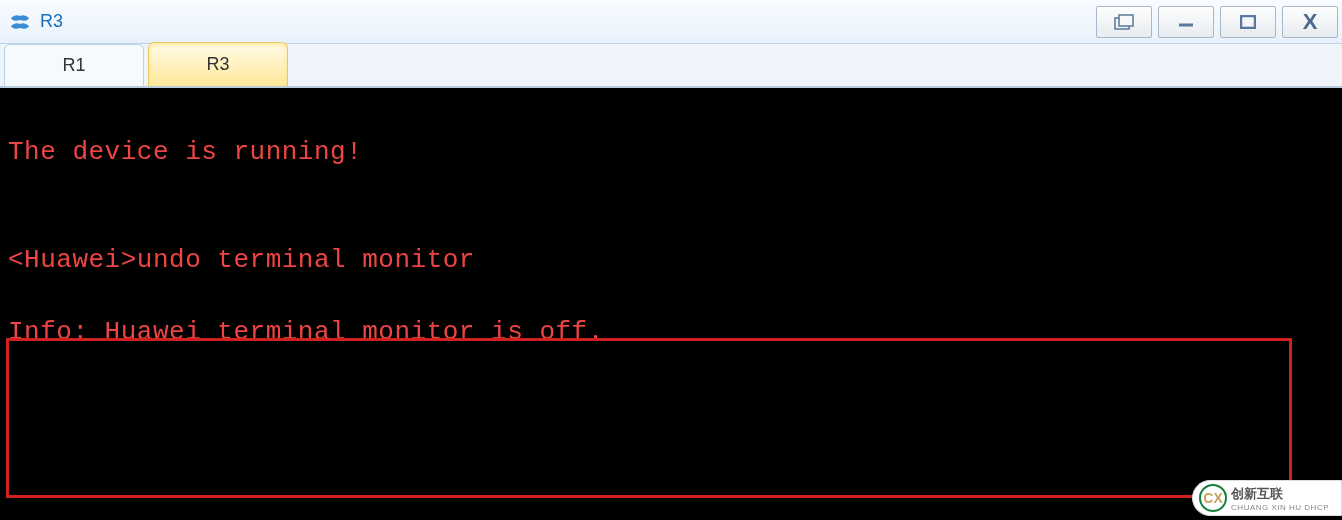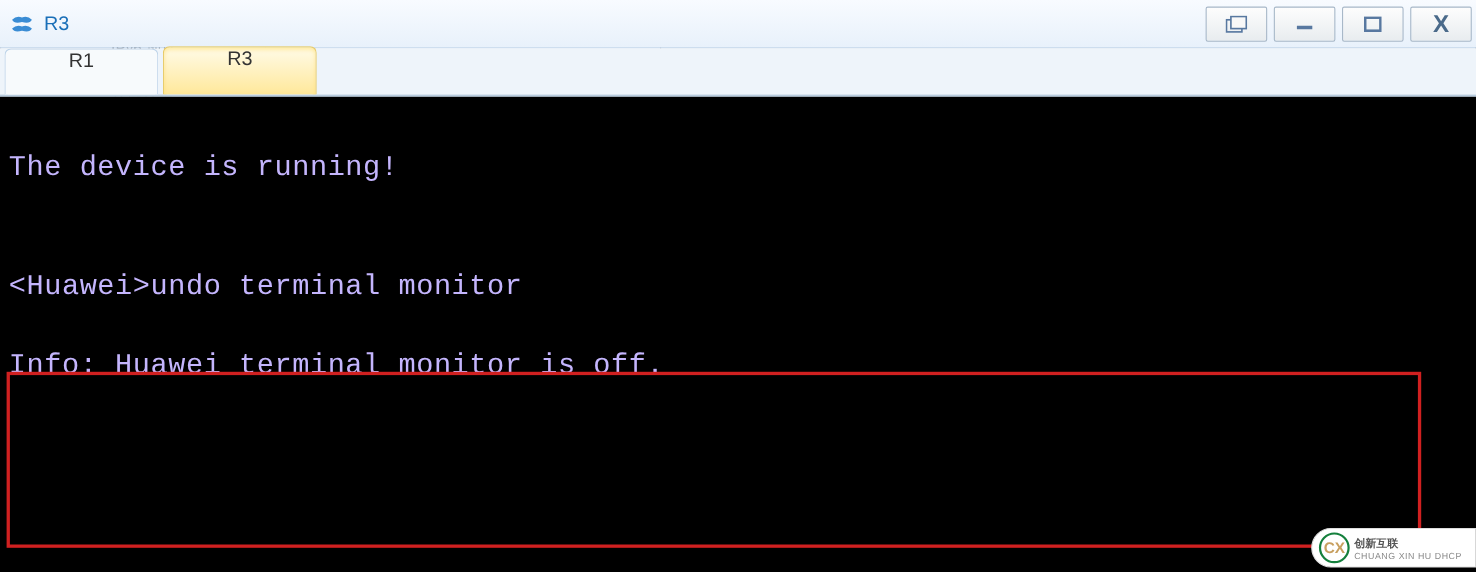--- a/index.html
+++ b/index.html
@@ -123,39 +123,39 @@
     }
     
     .tab {
       width: 140px;
       height: 42px;
       background: #f7fafc;
       border: 1px solid #bcd2e8;
       border-bottom: none;
       border-radius: 6px 6px 0 0;
       display: flex;
-      align-items: flex-start;
+      align-items: center;
       justify-content: center;
       font-size: 18px;
       color: #333;
       cursor: default;
     }
     
     .tab.active {
       background: linear-gradient(#fffbe8, #ffe89a);
       border-color: #e6c860;
       height: 44px;
       box-shadow: inset 0 2px 4px rgba(255,220,100,0.6);
     }
     
     
     .terminal {
       position: relative;
       background: #000;
-      color: #c4b5fd;
+      color: #ef4444;
       font-family: "Consolas", "Courier New", monospace;
       font-size: 26px;
       line-height: 36px;
       padding: 10px 8px;
       height: calc(520px - 88px);
       white-space: pre;
       z-index: 2;
       letter-spacing: 0.5px;
     }
     
@@ -280,16 +280,16 @@
 
 
 
 
   <div class="highlight-box"></div>
 </div>
 
 <div class="watermark">
   <span class="watermark-icon">CX</span>
   <div>
-    <div style="font-weight:bold; font-size:10px;">创新互联</div>
+    <div style="font-weight:bold; font-size:13px;">创新互联</div>
     <div style="font-size:8px; color:#888; letter-spacing:0.5px;">CHUANG XIN HU DHCP</div>
   </div>
 </div>
 
 </body></html>

